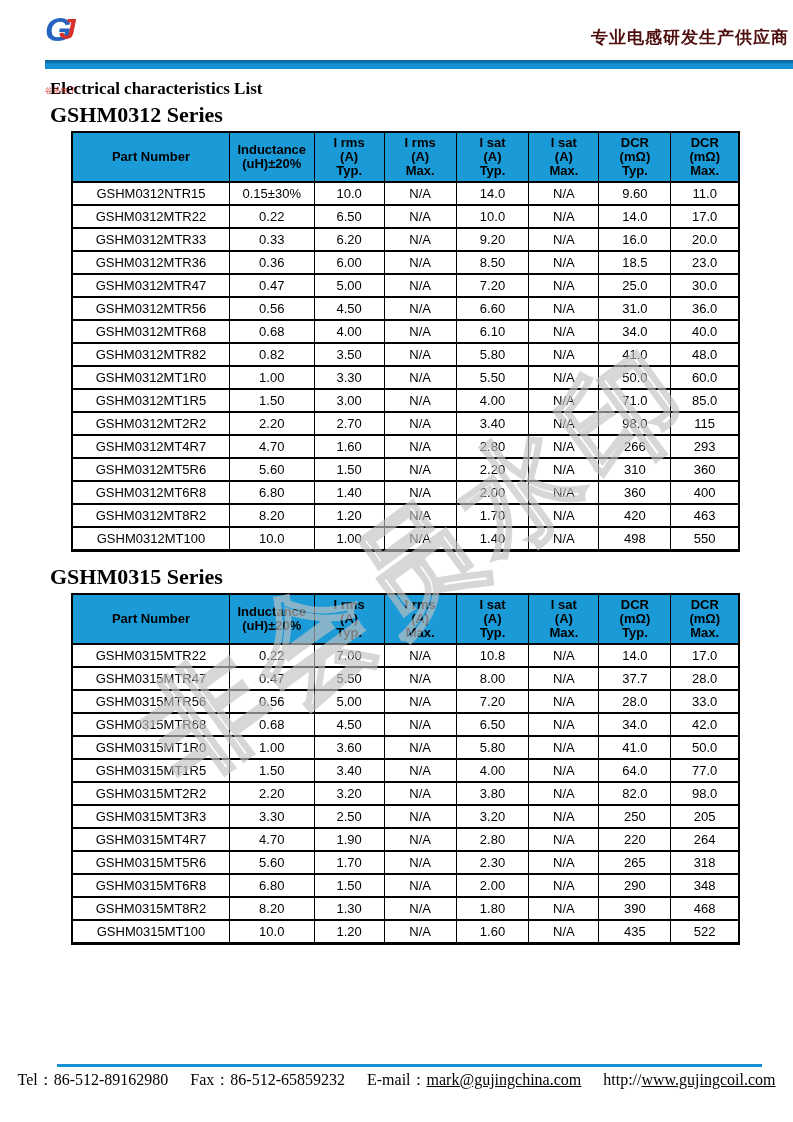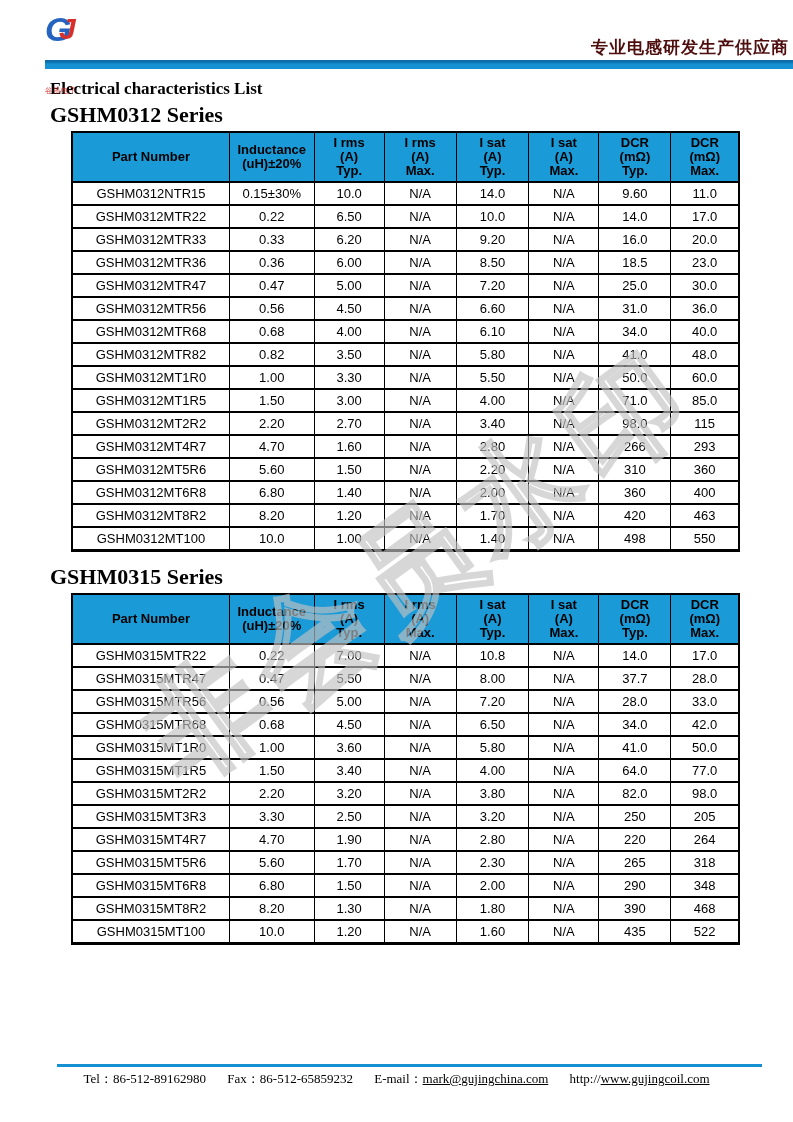--- a/index.html
+++ b/index.html
@@ -11,21 +11,21 @@
     font-family:"Liberation Sans",sans-serif;
   }
   
   .hdr{position:relative;height:69px;}
   .logo{position:absolute;left:45px;top:12px;width:60px;}
   .logo-mark{position:relative;height:36px;font-family:"Liberation Sans",sans-serif;font-weight:bold;font-style:italic;}
   .logo-g{position:absolute;left:0;top:0;font-size:34px;color:var(--logo-blue);line-height:1;}
   .logo-j{position:absolute;left:14px;top:2px;font-size:30px;color:var(--logo-red);line-height:1;}
   .logo-sub{margin-top:38px;font-size:7px;color:var(--logo-red);letter-spacing:1px;white-space:nowrap;}
   .slogan{
-    position:absolute;right:4px;bottom:10px;
+    position:absolute;right:4px;bottom:20px;
     font-size:17px;font-weight:bold;color:var(--slogan-red);
     letter-spacing:1px;white-space:nowrap;margin-left:33px;
   }
   .hdr-bar{
     position:absolute;left:45px;right:0;bottom:0;height:9px;
     background:linear-gradient(180deg,#0c6da9 0%,#0c6da9 22%,var(--bar-blue) 45%,var(--bar-blue) 100%);
   }
   
   .doc-title{
     margin:10px 0 0 50px;
@@ -60,21 +60,21 @@
     display:flex;align-items:center;justify-content:center;
     transform:rotate(-36deg);
     font-size:118px;font-weight:bold;letter-spacing:10px;white-space:nowrap;
     color:transparent;-webkit-text-stroke:3px rgba(194,194,194,0.65);
     z-index:10;pointer-events:none;
   }
   
   .footer-rule{position:absolute;left:57px;right:31px;top:1064px;height:3px;background:var(--bar-blue);}
   .footer-contacts{
     position:absolute;left:0;right:0;top:1070px;
-    text-align:center;font-family:"Liberation Serif",serif;font-size:13px;color:#000;
+    text-align:center;font-family:"Liberation Serif",serif;font-size:16px;color:#000;
     white-space:nowrap;
   }
   .footer-contacts .gap{display:inline-block;width:18px;}
   .footer-contacts a{color:#000;text-decoration:underline;}
 </style>
 </head>
 <body>
 
 <div class="page" style="--bar-blue: #1590d2; --th-blue: #1b9ad8; --slogan-red: #4f0e0e; --logo-blue: #2563c0; --logo-red: #d7302a;">
 

